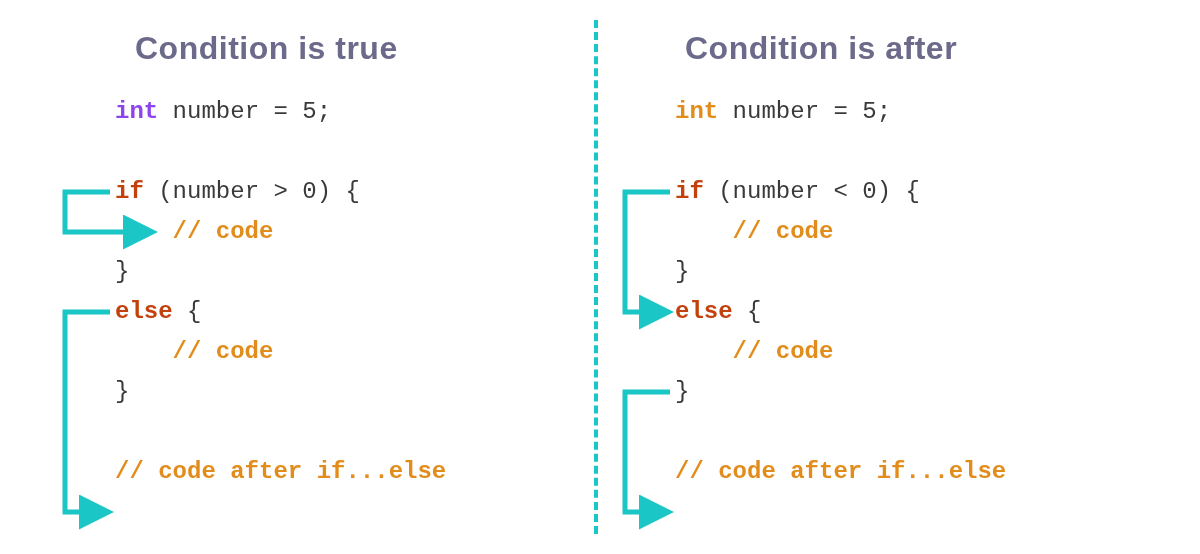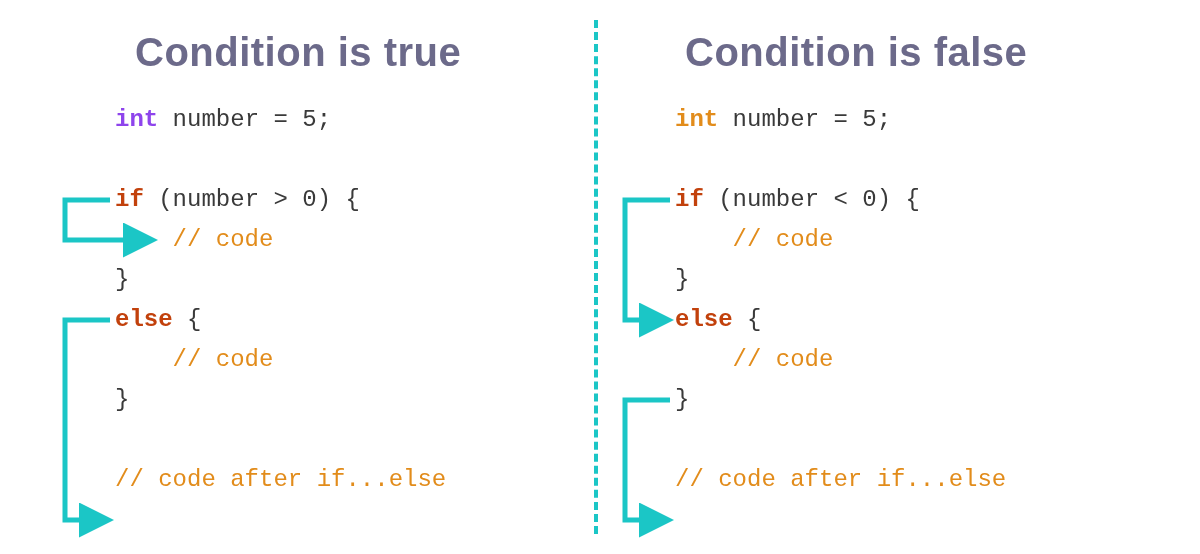--- a/index.html
+++ b/index.html
@@ -14,21 +14,21 @@
   .panel {
     position: absolute;
     top: 0;
   }
   .panel-left { left: 55px; width: 530px; }
   .panel-right { left: 615px; width: 560px; }
 
   .title {
     font-family: "Segoe UI", "Helvetica Neue", Arial, sans-serif;
     font-weight: 800;
-    font-size: 40px;
+    font-size: 32px;
     color: #6c6a8a;
     letter-spacing: 0.5px;
     margin-top: 30px;
     text-align: left;
   }
   .panel-left .title { margin-left: 80px; }
   .panel-right .title { margin-left: 70px; }
 
   .code-area {
     position: relative;
@@ -39,21 +39,21 @@
     font-size: 24px;
     line-height: 40px;
     color: #3a3a3a;
     white-space: pre;
     margin-left: 60px;
   }
 
   .kw-type   { color: #8e44ec; font-weight: 700; } 
   .kw-type-r { color: #e28c1b; font-weight: 700; } 
   .kw-flow   { color: #c2410c; font-weight: 700; } 
-  .comment   { color: #e28c1b; font-weight: 400; }
+  .comment   { color: #e28c1b; font-weight: 700; }
   .plain-b   { color: #3a3a3a; font-weight: 400; }
 
   svg.arrows {
     position: absolute;
     top: 0; left: 0;
     pointer-events: none;
   }
 
   .divider {
     position: absolute;
@@ -90,21 +90,21 @@
     <span class="comment">// code</span>
 <span class="plain-b">}</span>
 
 <span class="comment">// code after if...else</span></pre>
   </div>
 </div>
 
 <div class="divider"></div>
 
 <div class="panel panel-right">
-  <div class="title">Condition is false</div>
+  <div class="title">Condition is after</div>
   <div class="code-area">
     <svg class="arrows" width="560" height="460">
       <defs>
         <marker id="ah2" viewBox="0 0 10 10" refX="8" refY="5" markerWidth="7" markerHeight="7" orient="auto-start-reverse">
           <path d="M 0 0 L 10 5 L 0 10 z" fill="#1bc6c6"></path>
         </marker>
       </defs>
 
       <path d="M 55 100 L 10 100 L 10 220 L 52 220" fill="none" stroke="#1bc6c6" stroke-width="5" marker-end="url(#ah2)"></path>
 

